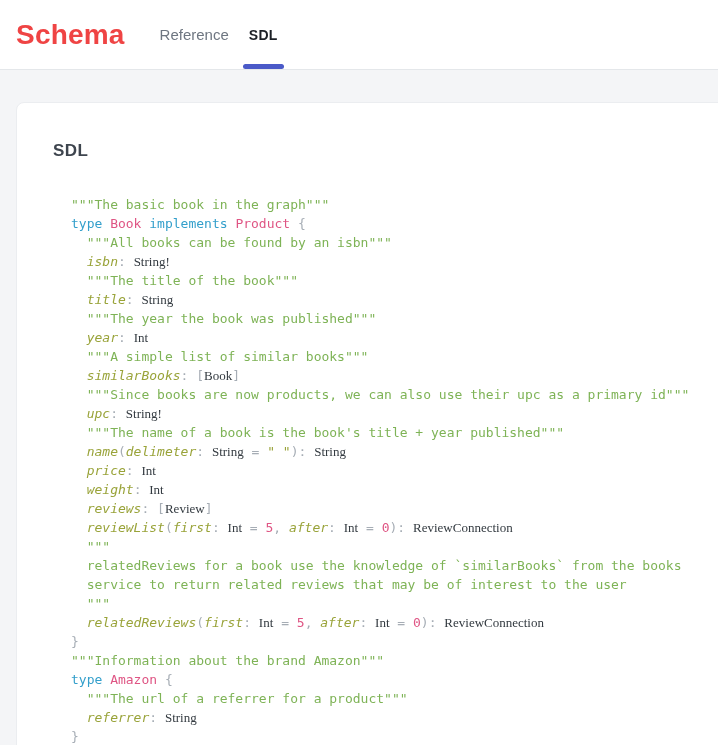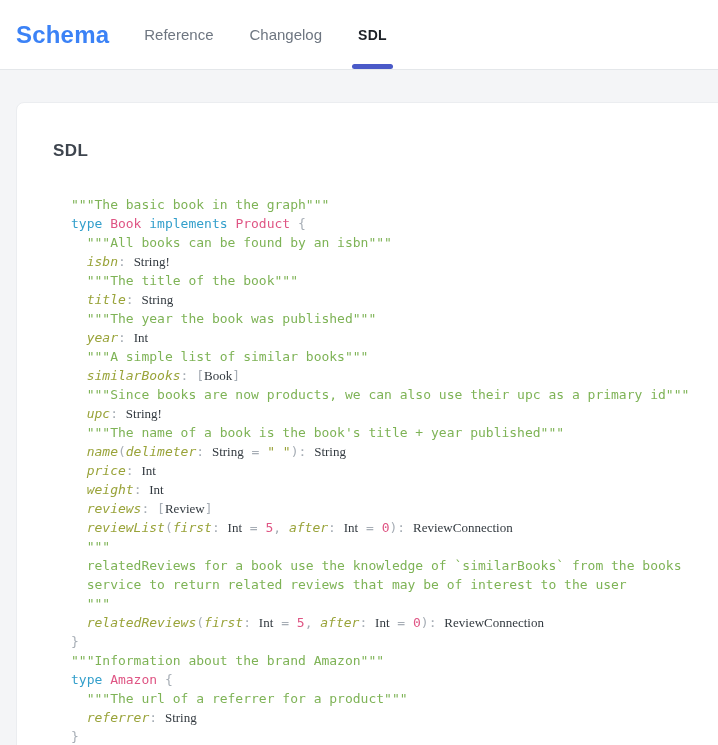--- a/index.html
+++ b/index.html
@@ -13,27 +13,27 @@
   .header {
     height: 70px;
     background: #ffffff;
     border-bottom: 1px solid #e4e7ea;
     display: flex;
     align-items: stretch;
     padding-left: 16px;
   }
   .page-title {
     align-self: center;
-    font-size: 24px;
+    font-size: 28px;
     font-weight: 700;
-    color: #3b82f6;
+    color: #ef4444;
     letter-spacing: 0.2px;
     margin-right: 32px;
   }
-  .tabs { display: flex; align-items: stretch; gap: 30px; }
+  .tabs { display: flex; align-items: stretch; gap: 14px; }
   .tab {
     display: flex;
     align-items: center;
     position: relative;
     padding: 0 3px;
     font-size: 15px;
     color: #6e7681;
     cursor: pointer;
   }
   .tab.active {
@@ -89,23 +89,20 @@
 </style>
 </head>
 <body>
 
 <div class="header">
   <div class="page-title">Schema</div>
   <div class="tabs">
     <div class="tab">
       <span>Reference</span>
     </div>
-    <div class="tab">
-      <span>Changelog</span>
-    </div>
     <div class="tab active">
       <span>SDL</span>
     </div>
   </div>
 </div>
 
 <div class="main">
   <div class="card">
     <div class="section-title">SDL</div>
     <div class="code-block"><div class="code-line"><span class="t-doc">"""The basic book in the graph"""</span></div><div class="code-line"><span class="t-kw">type</span><span class="t-plain"> </span><span class="t-typename">Book</span><span class="t-kw"> implements </span><span class="t-typename">Product</span><span class="t-punct"> {</span></div><div class="code-line"><span class="t-doc">  """All books can be found by an isbn"""</span></div><div class="code-line"><span class="t-field">  isbn</span><span class="t-punct">: </span><span class="t-scalar">String!</span></div><div class="code-line"><span class="t-doc">  """The title of the book"""</span></div><div class="code-line"><span class="t-field">  title</span><span class="t-punct">: </span><span class="t-scalar">String</span></div><div class="code-line"><span class="t-doc">  """The year the book was published"""</span></div><div class="code-line"><span class="t-field">  year</span><span class="t-punct">: </span><span class="t-scalar">Int</span></div><div class="code-line"><span class="t-doc">  """A simple list of similar books"""</span></div><div class="code-line"><span class="t-field">  similarBooks</span><span class="t-punct">: [</span><span class="t-scalar">Book</span><span class="t-punct">]</span></div><div class="code-line"><span class="t-doc">  """Since books are now products, we can also use their upc as a primary id"""</span></div><div class="code-line"><span class="t-field">  upc</span><span class="t-punct">: </span><span class="t-scalar">String!</span></div><div class="code-line"><span class="t-doc">  """The name of a book is the book's title + year published"""</span></div><div class="code-line"><span class="t-field">  name</span><span class="t-punct">(</span><span class="t-field">delimeter</span><span class="t-punct">: </span><span class="t-scalar">String</span><span class="t-punct"> = </span><span class="t-str">" "</span><span class="t-punct">): </span><span class="t-scalar">String</span></div><div class="code-line"><span class="t-field">  price</span><span class="t-punct">: </span><span class="t-scalar">Int</span></div><div class="code-line"><span class="t-field">  weight</span><span class="t-punct">: </span><span class="t-scalar">Int</span></div><div class="code-line"><span class="t-field">  reviews</span><span class="t-punct">: [</span><span class="t-scalar">Review</span><span class="t-punct">]</span></div><div class="code-line"><span class="t-field">  reviewList</span><span class="t-punct">(</span><span class="t-field">first</span><span class="t-punct">: </span><span class="t-scalar">Int</span><span class="t-punct"> = </span><span class="t-num">5</span><span class="t-punct">, </span><span class="t-field">after</span><span class="t-punct">: </span><span class="t-scalar">Int</span><span class="t-punct"> = </span><span class="t-num">0</span><span class="t-punct">): </span><span class="t-scalar">ReviewConnection</span></div><div class="code-line"><span class="t-doc">  """</span></div><div class="code-line"><span class="t-doc">  relatedReviews for a book use the knowledge of `similarBooks` from the books</span></div><div class="code-line"><span class="t-doc">  service to return related reviews that may be of interest to the user</span></div><div class="code-line"><span class="t-doc">  """</span></div><div class="code-line"><span class="t-field">  relatedReviews</span><span class="t-punct">(</span><span class="t-field">first</span><span class="t-punct">: </span><span class="t-scalar">Int</span><span class="t-punct"> = </span><span class="t-num">5</span><span class="t-punct">, </span><span class="t-field">after</span><span class="t-punct">: </span><span class="t-scalar">Int</span><span class="t-punct"> = </span><span class="t-num">0</span><span class="t-punct">): </span><span class="t-scalar">ReviewConnection</span></div><div class="code-line"><span class="t-punct">}</span></div><div class="code-line"><span class="t-doc">"""Information about the brand Amazon"""</span></div><div class="code-line"><span class="t-kw">type</span><span class="t-plain"> </span><span class="t-typename">Amazon</span><span class="t-punct"> {</span></div><div class="code-line"><span class="t-doc">  """The url of a referrer for a product"""</span></div><div class="code-line"><span class="t-field">  referrer</span><span class="t-punct">: </span><span class="t-scalar">String</span></div><div class="code-line"><span class="t-punct">}</span></div></div>

